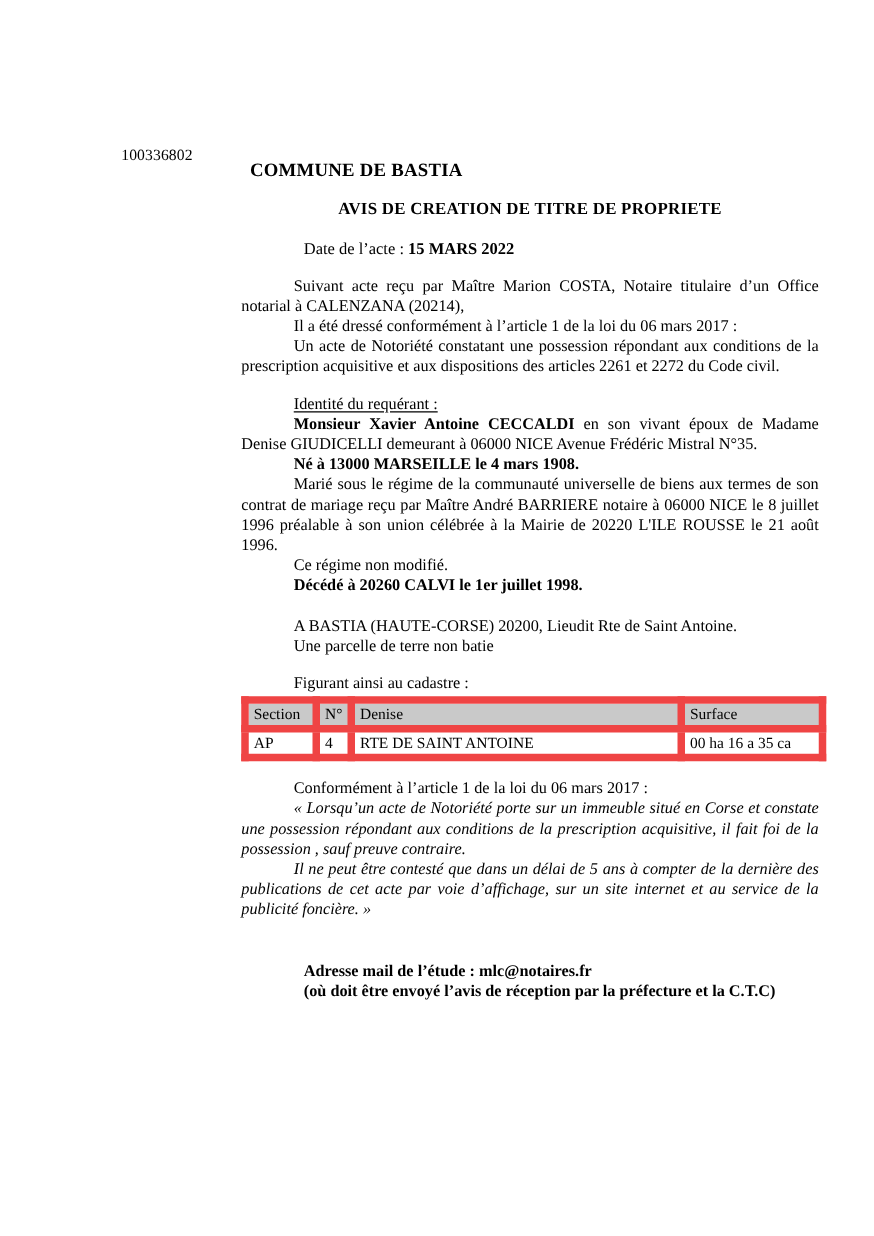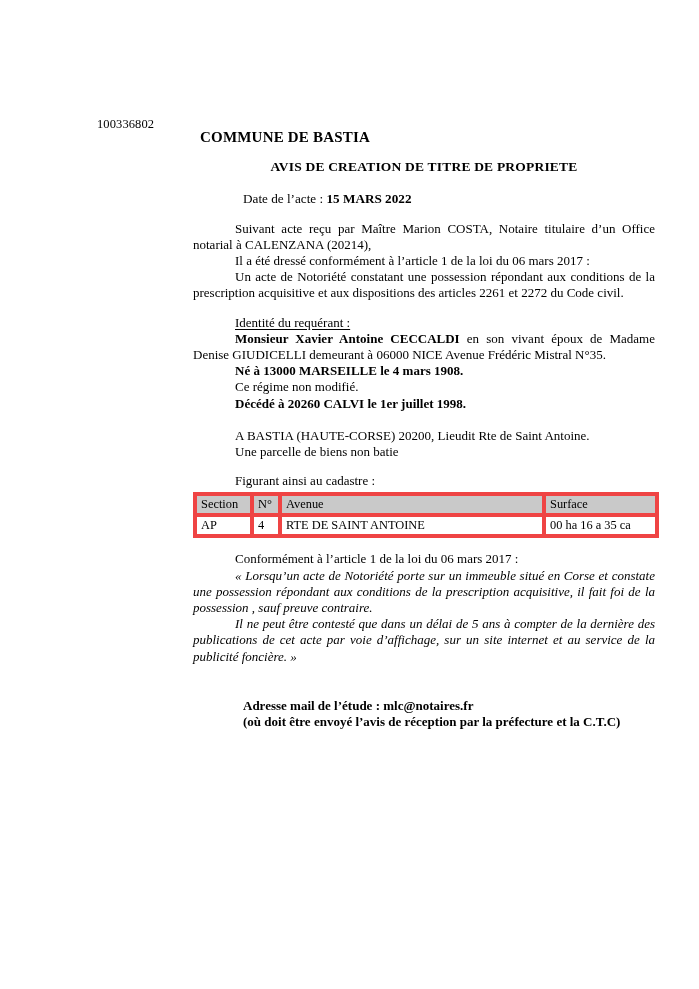--- a/index.html
+++ b/index.html
@@ -100,21 +100,21 @@
   }
   table.cadastre {
     border-collapse: collapse;
     width: 462px;
     margin-top: 3px;
     font-size: 12.4px;
     table-layout: fixed;
   }
   table.cadastre td,
   table.cadastre th {
-    border: 4px solid #ef4444;
+    border: 6px solid #ef4444;
     padding: 1px 4px 2px 4px;
     text-align: left;
     font-weight: normal;
     line-height: 14px;
     white-space: nowrap;
     overflow: hidden;
   }
   table.cadastre thead td {
     background: #c9c9c9;
   }
@@ -165,48 +165,49 @@
     <p class="just ind">Un acte de Notoriété constatant une possession répondant aux conditions de la prescription acquisitive et aux dispositions des articles 2261 et 2272 du Code civil.</p>
 
     <div class="gap-md"></div>
 
     <p class="sub-head"><span class="ul">Identité du requérant :</span></p>
 
     <p class="just ind"><span class="bold">Monsieur Xavier Antoine CECCALDI</span><span> en son vivant époux de Madame Denise GIUDICELLI demeurant à 06000 NICE Avenue Frédéric Mistral N°35.</span></p>
 
     <p class="line-ind bold">Né à 13000 MARSEILLE le  4 mars 1908.</p>
 
+    <p class="just ind">Marié sous le régime de la communauté universelle de biens aux termes de son contrat de mariage reçu par Maître André BARRIERE notaire à 06000 NICE le 8 juillet 1996 préalable à son union célébrée à la Mairie de 20220 L'ILE ROUSSE le 21 août 1996.</p>
 
     <p class="line-ind">Ce régime non modifié.</p>
 
 
     <p class="line-ind bold">Décédé à 20260 CALVI le 1er juillet 1998.</p>
 
     <div class="gap-lg"></div>
 
     <p class="line-ind">A BASTIA (HAUTE-CORSE) 20200, Lieudit Rte de Saint Antoine.</p>
 
-    <p class="line-ind">Une parcelle de biens non batie</p>
+    <p class="line-ind">Une parcelle de terre non batie</p>
 
     <div class="gap-md"></div>
 
     <p class="cadastre-intro">Figurant ainsi au cadastre :</p>
 
     <table class="cadastre">
       <colgroup>
         <col class="c-section">
           <col class="c-num">
           <col class="c-lieudit">
           <col class="c-surface">
       </colgroup>
       <thead>
         <tr>
           <td>Section</td>
           <td>N°</td>
-          <td>Avenue</td>
+          <td>Denise</td>
           <td>Surface</td>
         </tr>
       </thead>
       <tbody>
         <tr>
           <td>AP</td>
           <td>4</td>
           <td>RTE DE SAINT ANTOINE</td>
           <td>00 ha 16 a 35 ca</td>
         </tr>

